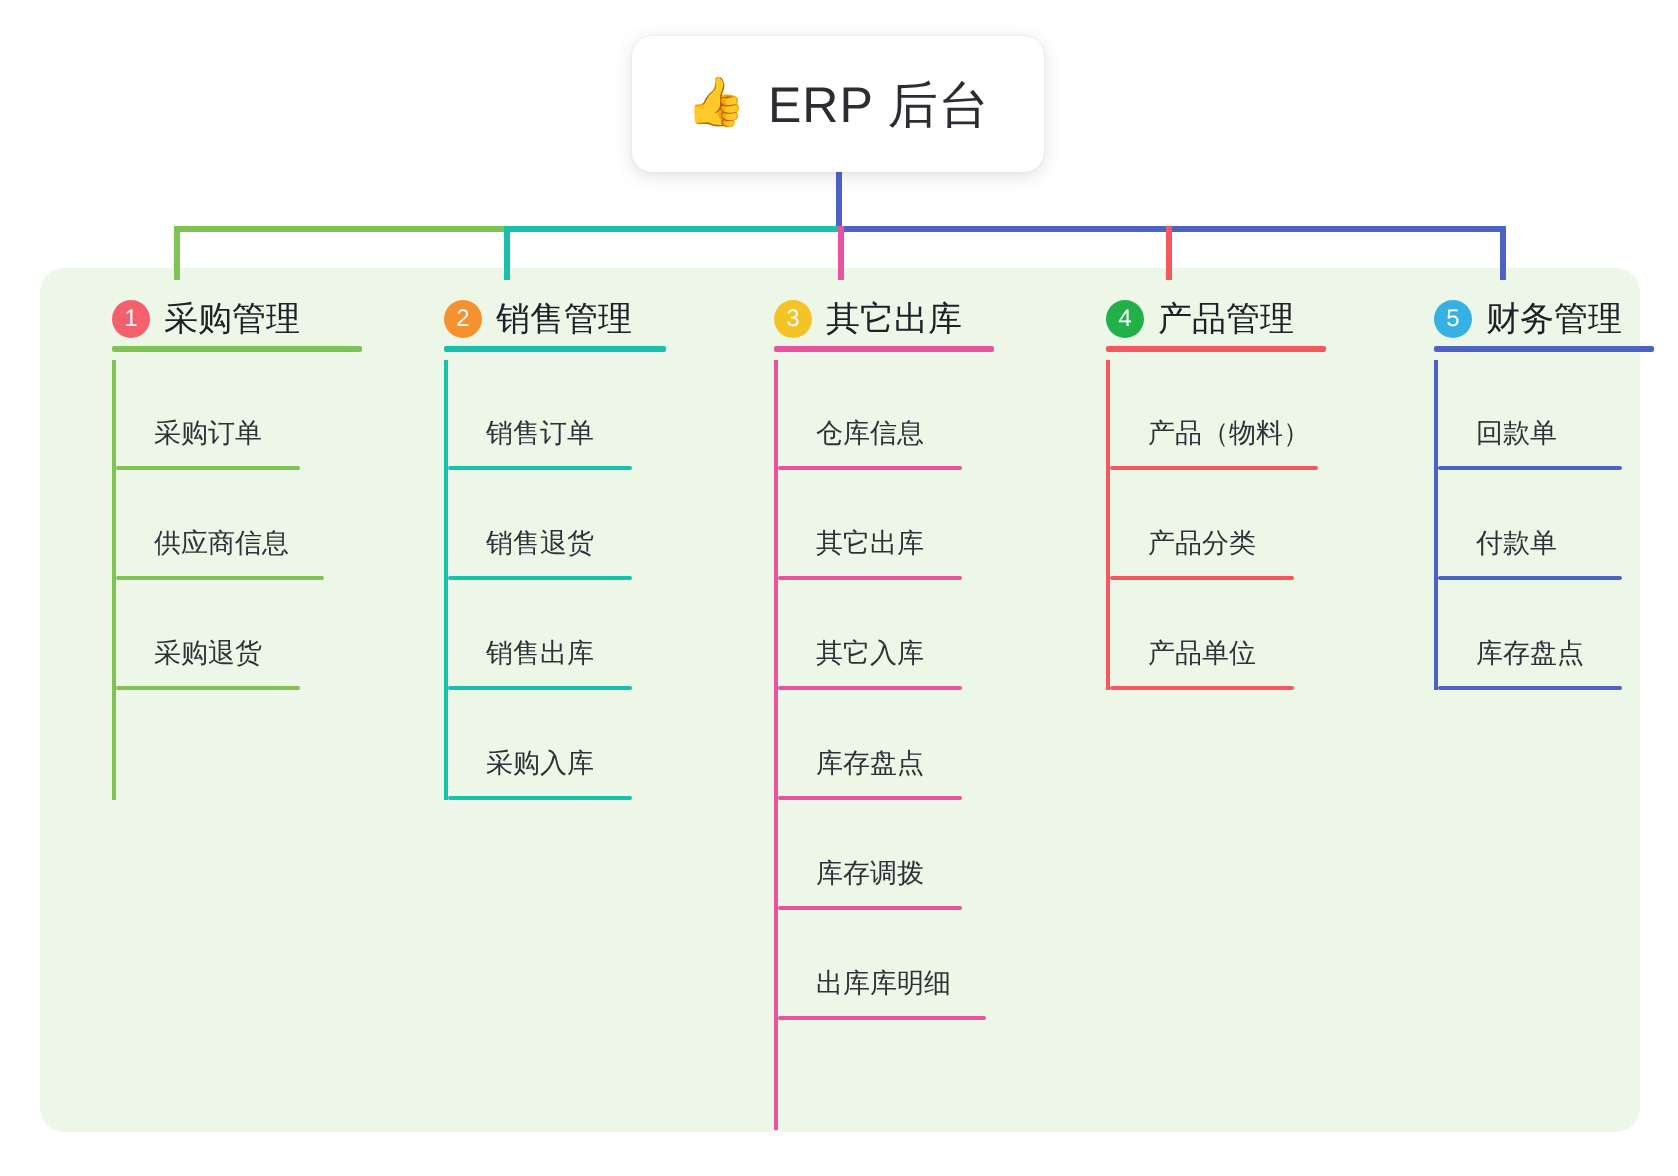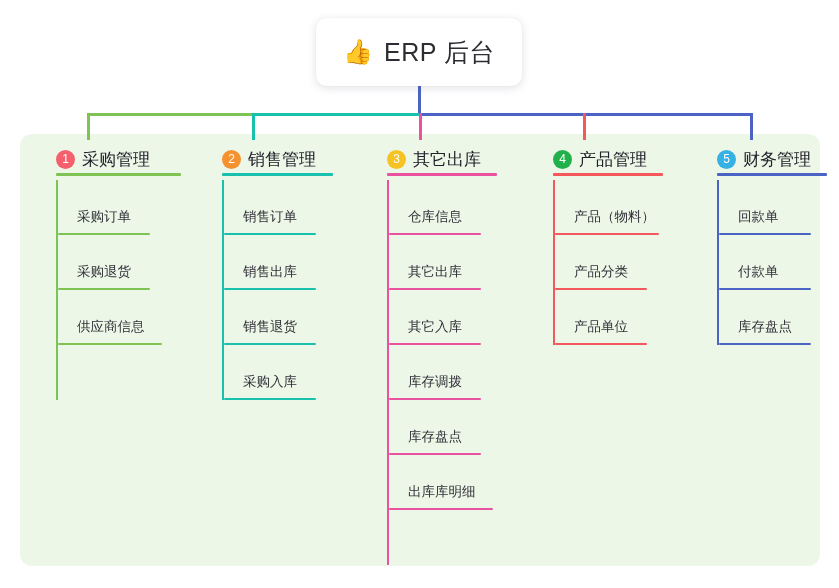--- a/index.html
+++ b/index.html
@@ -160,47 +160,47 @@
           <span class="col-title">采购管理</span>
         </div>
         <div class="col-underline" style="top: 27px; width: 125px; background: rgb(126, 195, 83);"></div>
         <div class="items">
           <div class="spine" style="height: 220px; background: rgb(126, 195, 83);"></div>
           <div class="leaf">
             <span class="leaf-text">采购订单</span>
             <div class="leaf-rule" style="background: rgb(126, 195, 83); width: 92px;"></div>
           </div>
           <div class="leaf">
+            <span class="leaf-text">供应商信息</span>
+            <div class="leaf-rule" style="background: rgb(126, 195, 83); width: 104px;"></div>
+          </div>
+          <div class="leaf">
             <span class="leaf-text">采购退货</span>
             <div class="leaf-rule" style="background: rgb(126, 195, 83); width: 92px;"></div>
           </div>
-          <div class="leaf">
-            <span class="leaf-text">供应商信息</span>
-            <div class="leaf-rule" style="background: rgb(126, 195, 83); width: 104px;"></div>
-          </div>
         </div>
       </div>
       <div class="column" style="left: 204px; top: 146px;">
         <div class="col-head">
           <span class="badge" style="background: rgb(245, 145, 46);">2</span>
           <span class="col-title">销售管理</span>
         </div>
         <div class="col-underline" style="top: 27px; width: 111px; background: rgb(24, 192, 174);"></div>
         <div class="items">
           <div class="spine" style="height: 220px; background: rgb(24, 192, 174);"></div>
           <div class="leaf">
             <span class="leaf-text">销售订单</span>
             <div class="leaf-rule" style="background: rgb(24, 192, 174); width: 92px;"></div>
           </div>
           <div class="leaf">
+            <span class="leaf-text">销售退货</span>
+            <div class="leaf-rule" style="background: rgb(24, 192, 174); width: 92px;"></div>
+          </div>
+          <div class="leaf">
             <span class="leaf-text">销售出库</span>
-            <div class="leaf-rule" style="background: rgb(24, 192, 174); width: 92px;"></div>
-          </div>
-          <div class="leaf">
-            <span class="leaf-text">销售退货</span>
             <div class="leaf-rule" style="background: rgb(24, 192, 174); width: 92px;"></div>
           </div>
           <div class="leaf">
             <span class="leaf-text">采购入库</span>
             <div class="leaf-rule" style="background: rgb(24, 192, 174); width: 92px;"></div>
           </div>
         </div>
       </div>
       <div class="column" style="left: 369px; top: 146px;">
         <div class="col-head">
@@ -216,25 +216,25 @@
           </div>
           <div class="leaf">
             <span class="leaf-text">其它出库</span>
             <div class="leaf-rule" style="background: rgb(232, 82, 159); width: 92px;"></div>
           </div>
           <div class="leaf">
             <span class="leaf-text">其它入库</span>
             <div class="leaf-rule" style="background: rgb(232, 82, 159); width: 92px;"></div>
           </div>
           <div class="leaf">
+            <span class="leaf-text">库存盘点</span>
+            <div class="leaf-rule" style="background: rgb(232, 82, 159); width: 92px;"></div>
+          </div>
+          <div class="leaf">
             <span class="leaf-text">库存调拨</span>
-            <div class="leaf-rule" style="background: rgb(232, 82, 159); width: 92px;"></div>
-          </div>
-          <div class="leaf">
-            <span class="leaf-text">库存盘点</span>
             <div class="leaf-rule" style="background: rgb(232, 82, 159); width: 92px;"></div>
           </div>
           <div class="leaf">
             <span class="leaf-text">出库库明细</span>
             <div class="leaf-rule" style="background: rgb(232, 82, 159); width: 104px;"></div>
           </div>
         </div>
       </div>
       <div class="column" style="left: 535px; top: 146px;">
         <div class="col-head">

